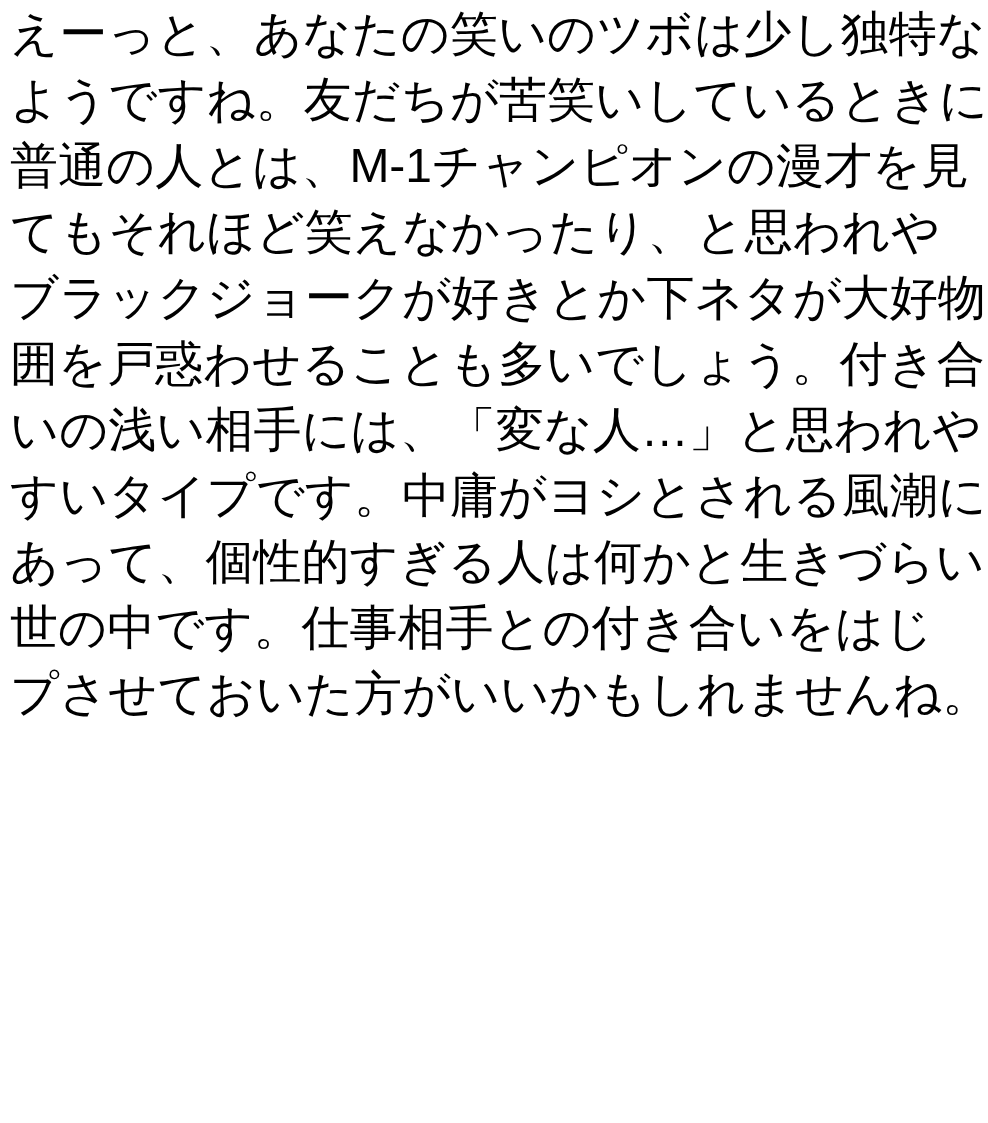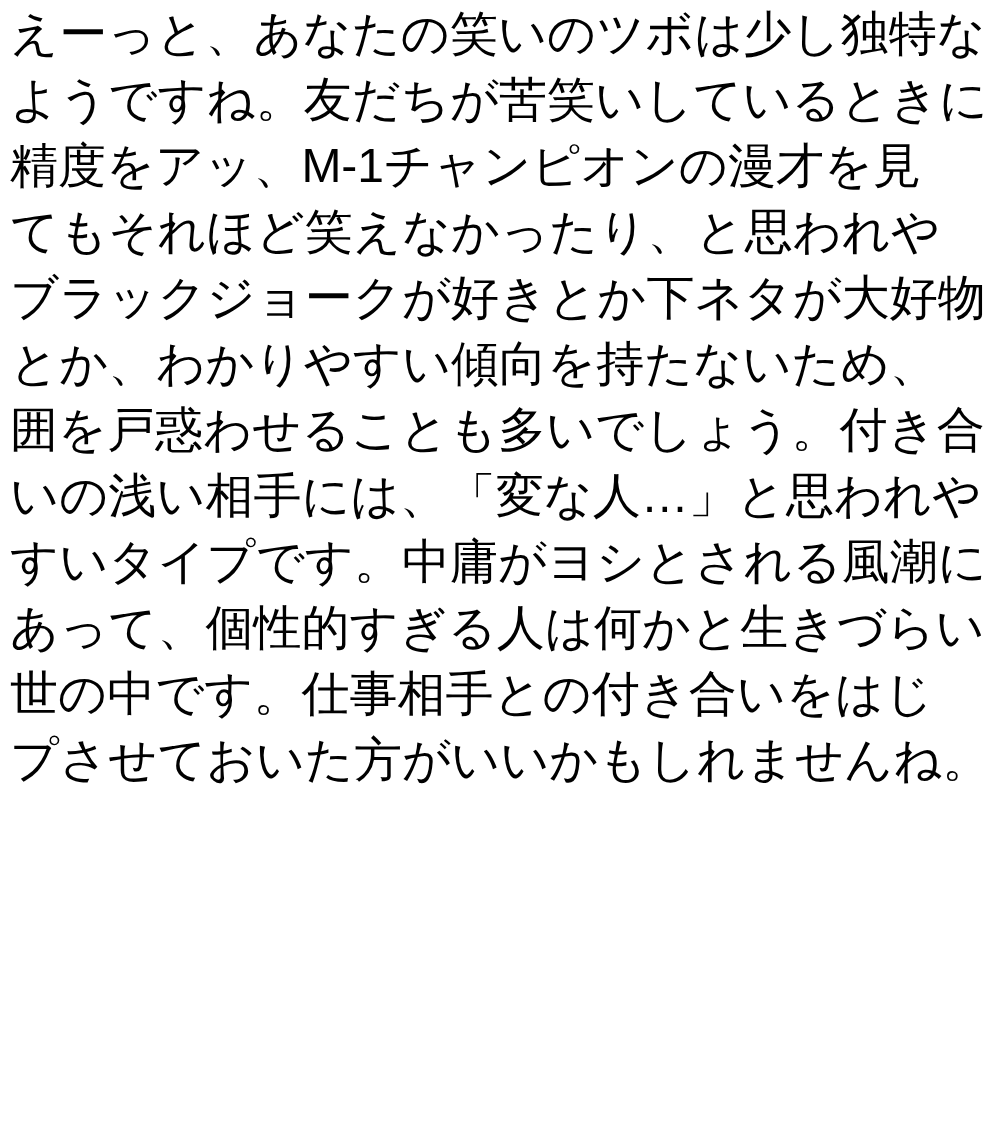--- a/index.html
+++ b/index.html
@@ -28,23 +28,22 @@
     white-space: nowrap;
     height: 66px;
   }
 </style>
 </head>
 <body>
 
 <div class="text-block">
   <div class="text-line">えーっと、あなたの笑いのツボは少し独特な</div>
   <div class="text-line">ようですね。友だちが苦笑いしているときに</div>
-  <div class="text-line">精度をアッ、M-1チャンピオンの漫才を見</div>
+  <div class="text-line">普通の人とは、M-1チャンピオンの漫才を見</div>
   <div class="text-line">てもそれほど笑えなかったり、と思われや</div>
   <div class="text-line">ブラックジョークが好きとか下ネタが大好物</div>
-  <div class="text-line">とか、わかりやすい傾向を持たないため、</div>
   <div class="text-line">囲を戸惑わせることも多いでしょう。付き合</div>
   <div class="text-line">いの浅い相手には、「変な人…」と思われや</div>
   <div class="text-line">すいタイプです。中庸がヨシとされる風潮に</div>
   <div class="text-line">あって、個性的すぎる人は何かと生きづらい</div>
   <div class="text-line">世の中です。仕事相手との付き合いをはじ</div>
   <div class="text-line">プさせておいた方がいいかもしれませんね。</div>
 </div>
 
 </body></html>

